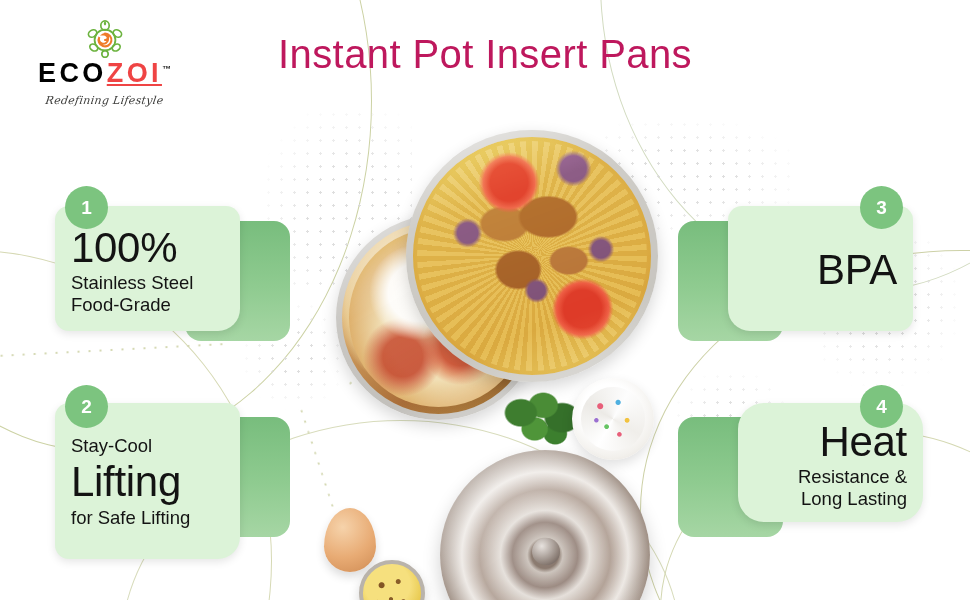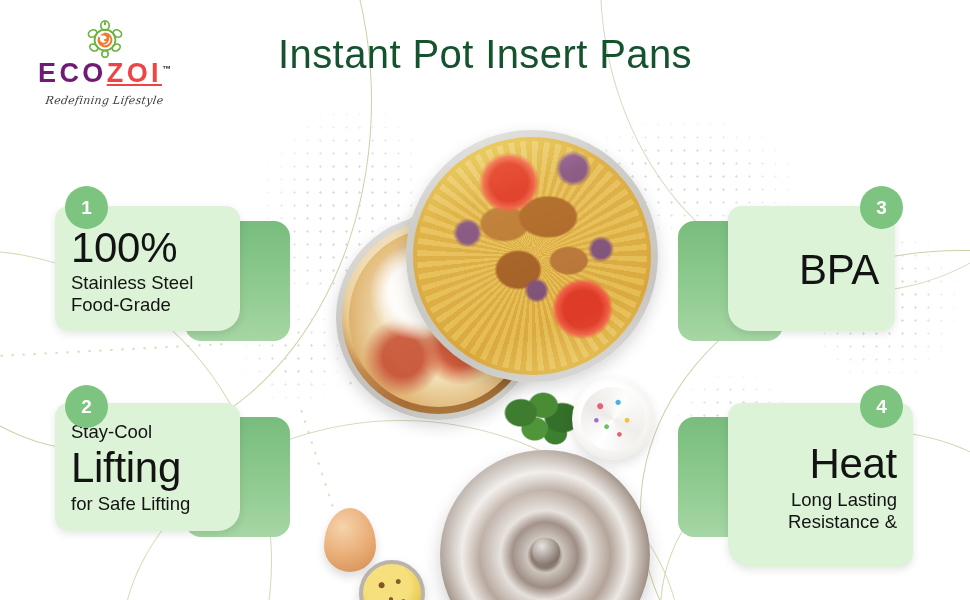--- a/index.html
+++ b/index.html
@@ -244,21 +244,21 @@
     width: 165px;
     text-align: center;
   }
   .turtle { display: block; margin: 0 auto 2px; }
   .logo-word {
     font-size: 27px;
     font-weight: 700;
     letter-spacing: 3.4px;
     line-height: 1;
   }
-  .logo-eco { color: #701a75; }
+  .logo-eco { color: #000000; }
   .logo-zoi { color: #ef4444; text-decoration: underline; }
   .logo-tm {
     font-size: 9px;
     vertical-align: super;
     color: #1d1d1b;
     letter-spacing: 0;
   }
   .tagline {
     margin-top: 7px;
     font-family: "DejaVu Serif", serif;
@@ -268,21 +268,21 @@
     letter-spacing: .3px;
     transform: skewX(-8deg);
   }
   .title {
     position: absolute;
     left: 0; right: 0;
     top: 32px;
     text-align: center;
     font-size: 40px;
     font-weight: 400;
-    color: #14532d;
+    color: #be185d;
     letter-spacing: .4px;
   }
   .subtitle {
     position: absolute;
     left: 0; right: 0;
     top: 85px;
     text-align: center;
     font-size: 20px;
     font-weight: 400;
     color: #2b2b2b;
@@ -330,31 +330,31 @@
   .align-right { text-align: right; }
 
   
   #feature-1 { left: 55px; top: 186px; width: 235px; height: 155px; }
   #feature-1 .card-back  { left: 130px; top: 35px; width: 105px; height: 120px; }
   #feature-1 .card-front { left: 0;  top: 20px; width: 185px; height: 125px; }
   #feature-1 .badge      { left: 10px; top: 0; }
 
   #feature-2 { left: 55px; top: 385px; width: 235px; height: 160px; }
   #feature-2 .card-back  { left: 130px; top: 32px; width: 105px; height: 120px; }
-  #feature-2 .card-front { left: 0;  top: 18px; width: 185px; height: 128px; }
+  #feature-2 .card-front { left: 0;  top: 18px; width: 185px; height: 156px; }
   #feature-2 .badge      { left: 10px; top: 0; }
 
   #feature-3 { left: 678px; top: 186px; width: 235px; height: 155px; }
   #feature-3 .card-back  { left: 0;  top: 35px; width: 105px; height: 120px; }
-  #feature-3 .card-front { left: 50px; top: 20px; width: 167px; height: 125px; }
+  #feature-3 .card-front { left: 50px; top: 20px; width: 185px; height: 125px; }
   #feature-3 .badge      { right: 10px; top: 0; }
 
   #feature-4 { left: 678px; top: 385px; width: 235px; height: 160px; }
   #feature-4 .card-back  { left: 0;  top: 32px; width: 105px; height: 120px; }
-  #feature-4 .card-front { left: 50px; top: 18px; width: 185px; height: 164px; }
+  #feature-4 .card-front { left: 60px; top: 18px; width: 185px; height: 119px; border-radius: 26px; }
   #feature-4 .badge      { right: 10px; top: 0; }
 </style>
 </head>
 <body>
 
 <div id="stage">
 
   <div class="bg-layer">
     <div class="arc arc-a"></div>
     <div class="arc arc-b"></div>
@@ -426,19 +426,19 @@
     <div class="card-front notch-bl">
       <div class="line big align-right">BPA</div>
     </div>
     <div class="badge">3</div>
   </div>
 
   <div class="feature" id="feature-4">
     <div class="card-back"></div>
     <div class="card-front notch-bl">
       <div class="line big align-right">Heat</div>
+      <div class="line small align-right">Resistance &amp;</div>
       <div class="line small align-right">Long Lasting</div>
-      <div class="line small align-right">Resistance &amp;</div>
     </div>
     <div class="badge">4</div>
   </div>
 
 </div>
 
 </body></html>

